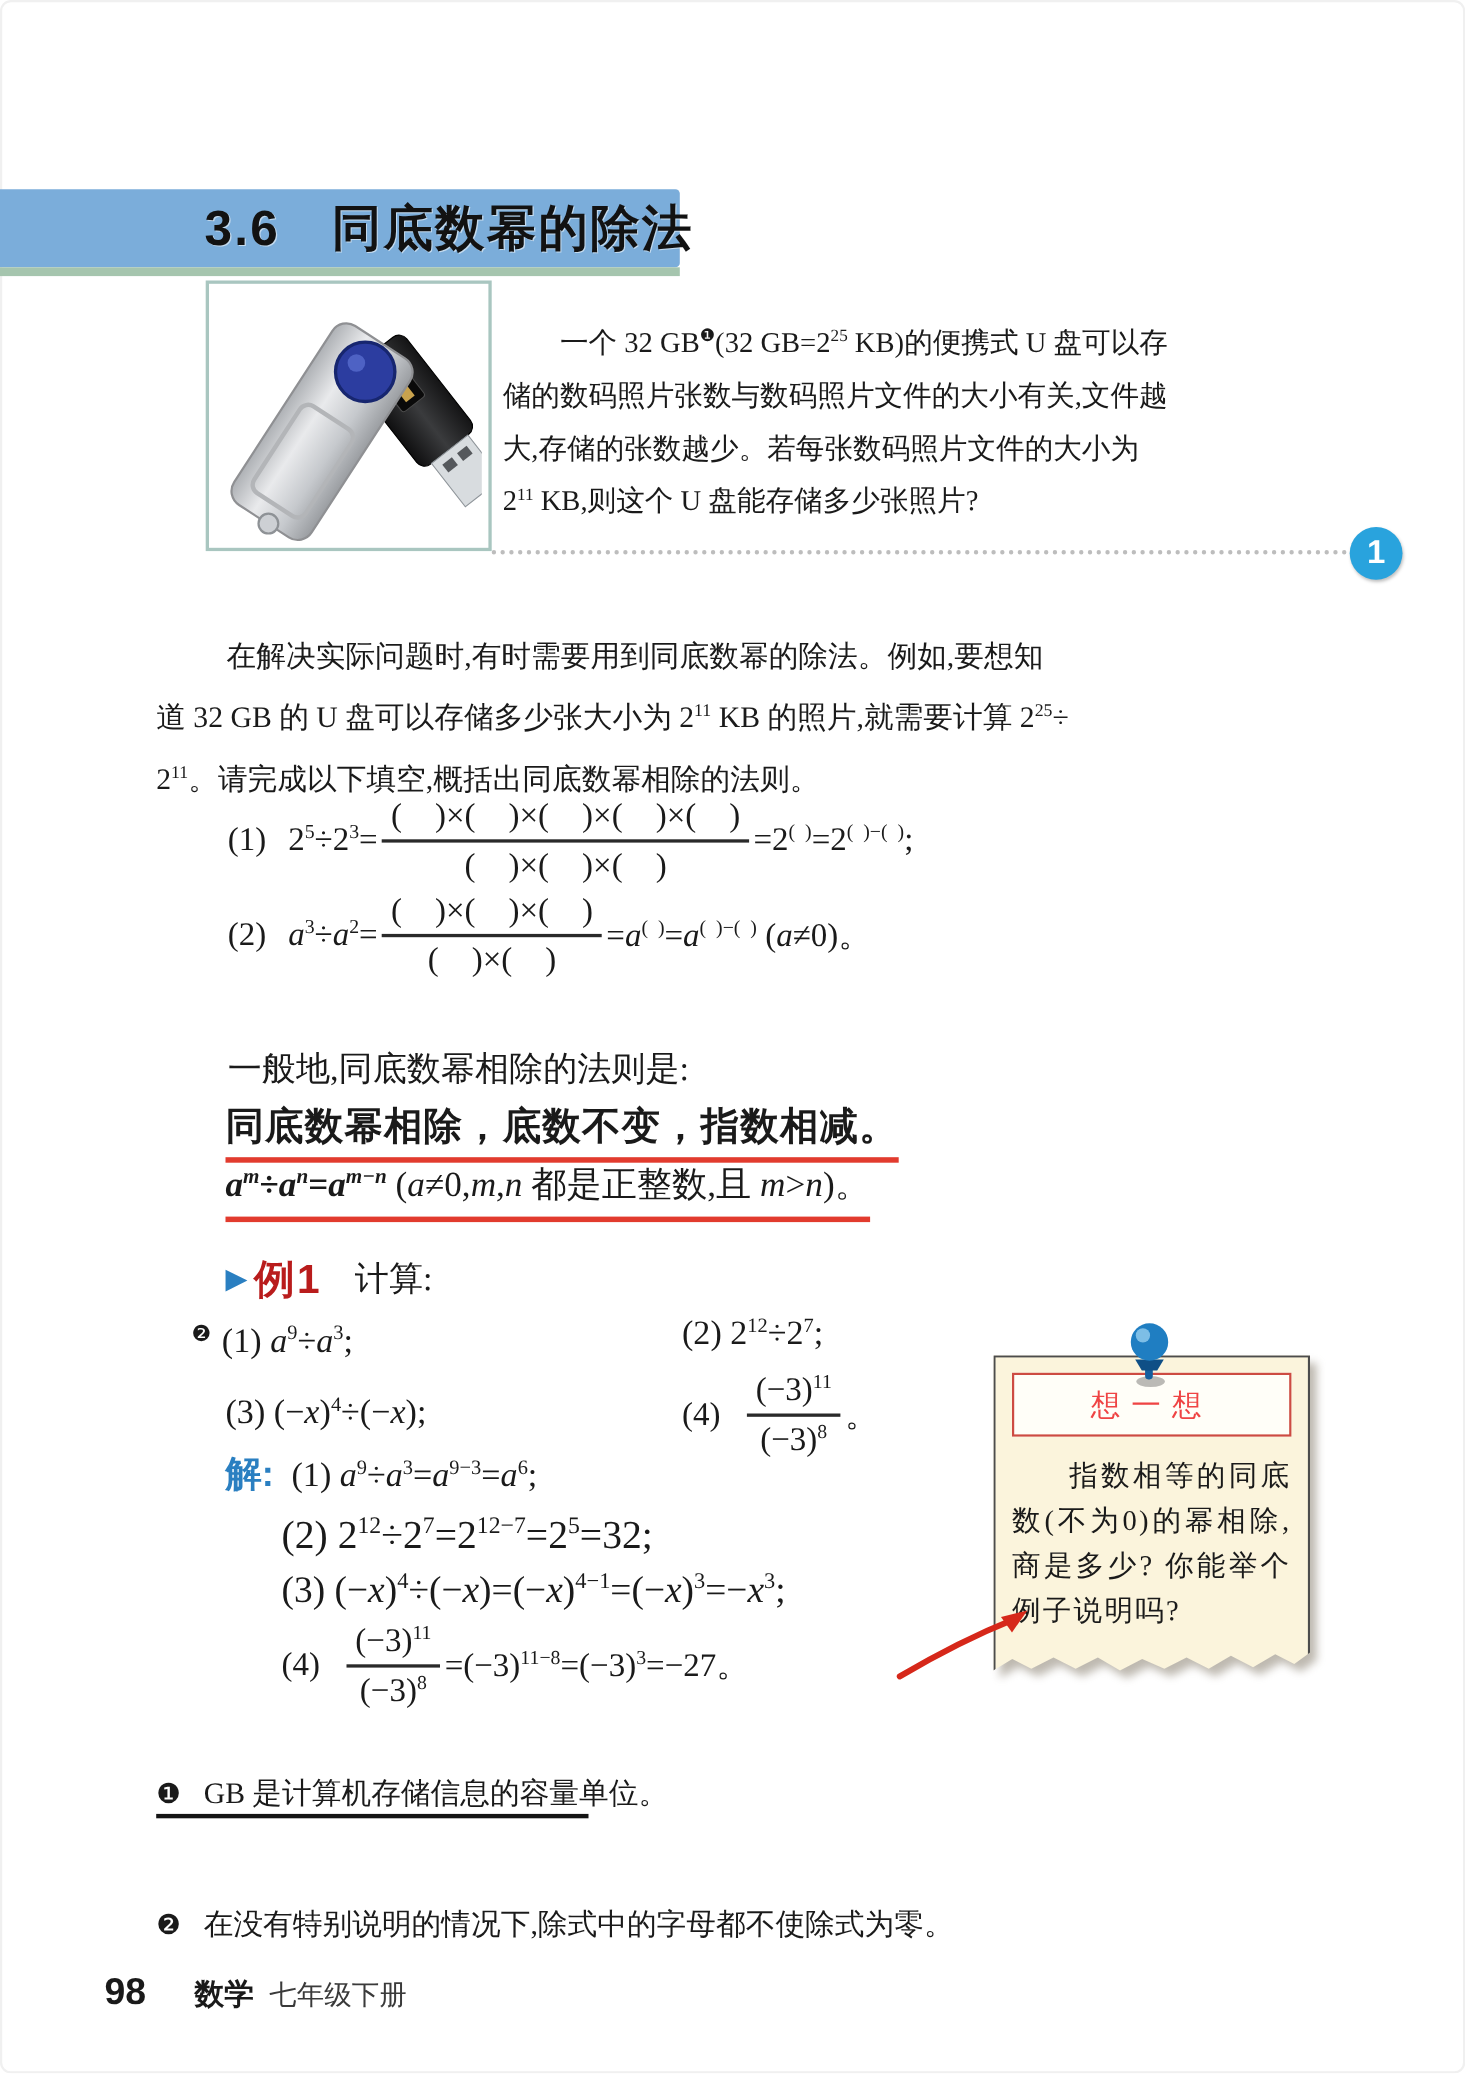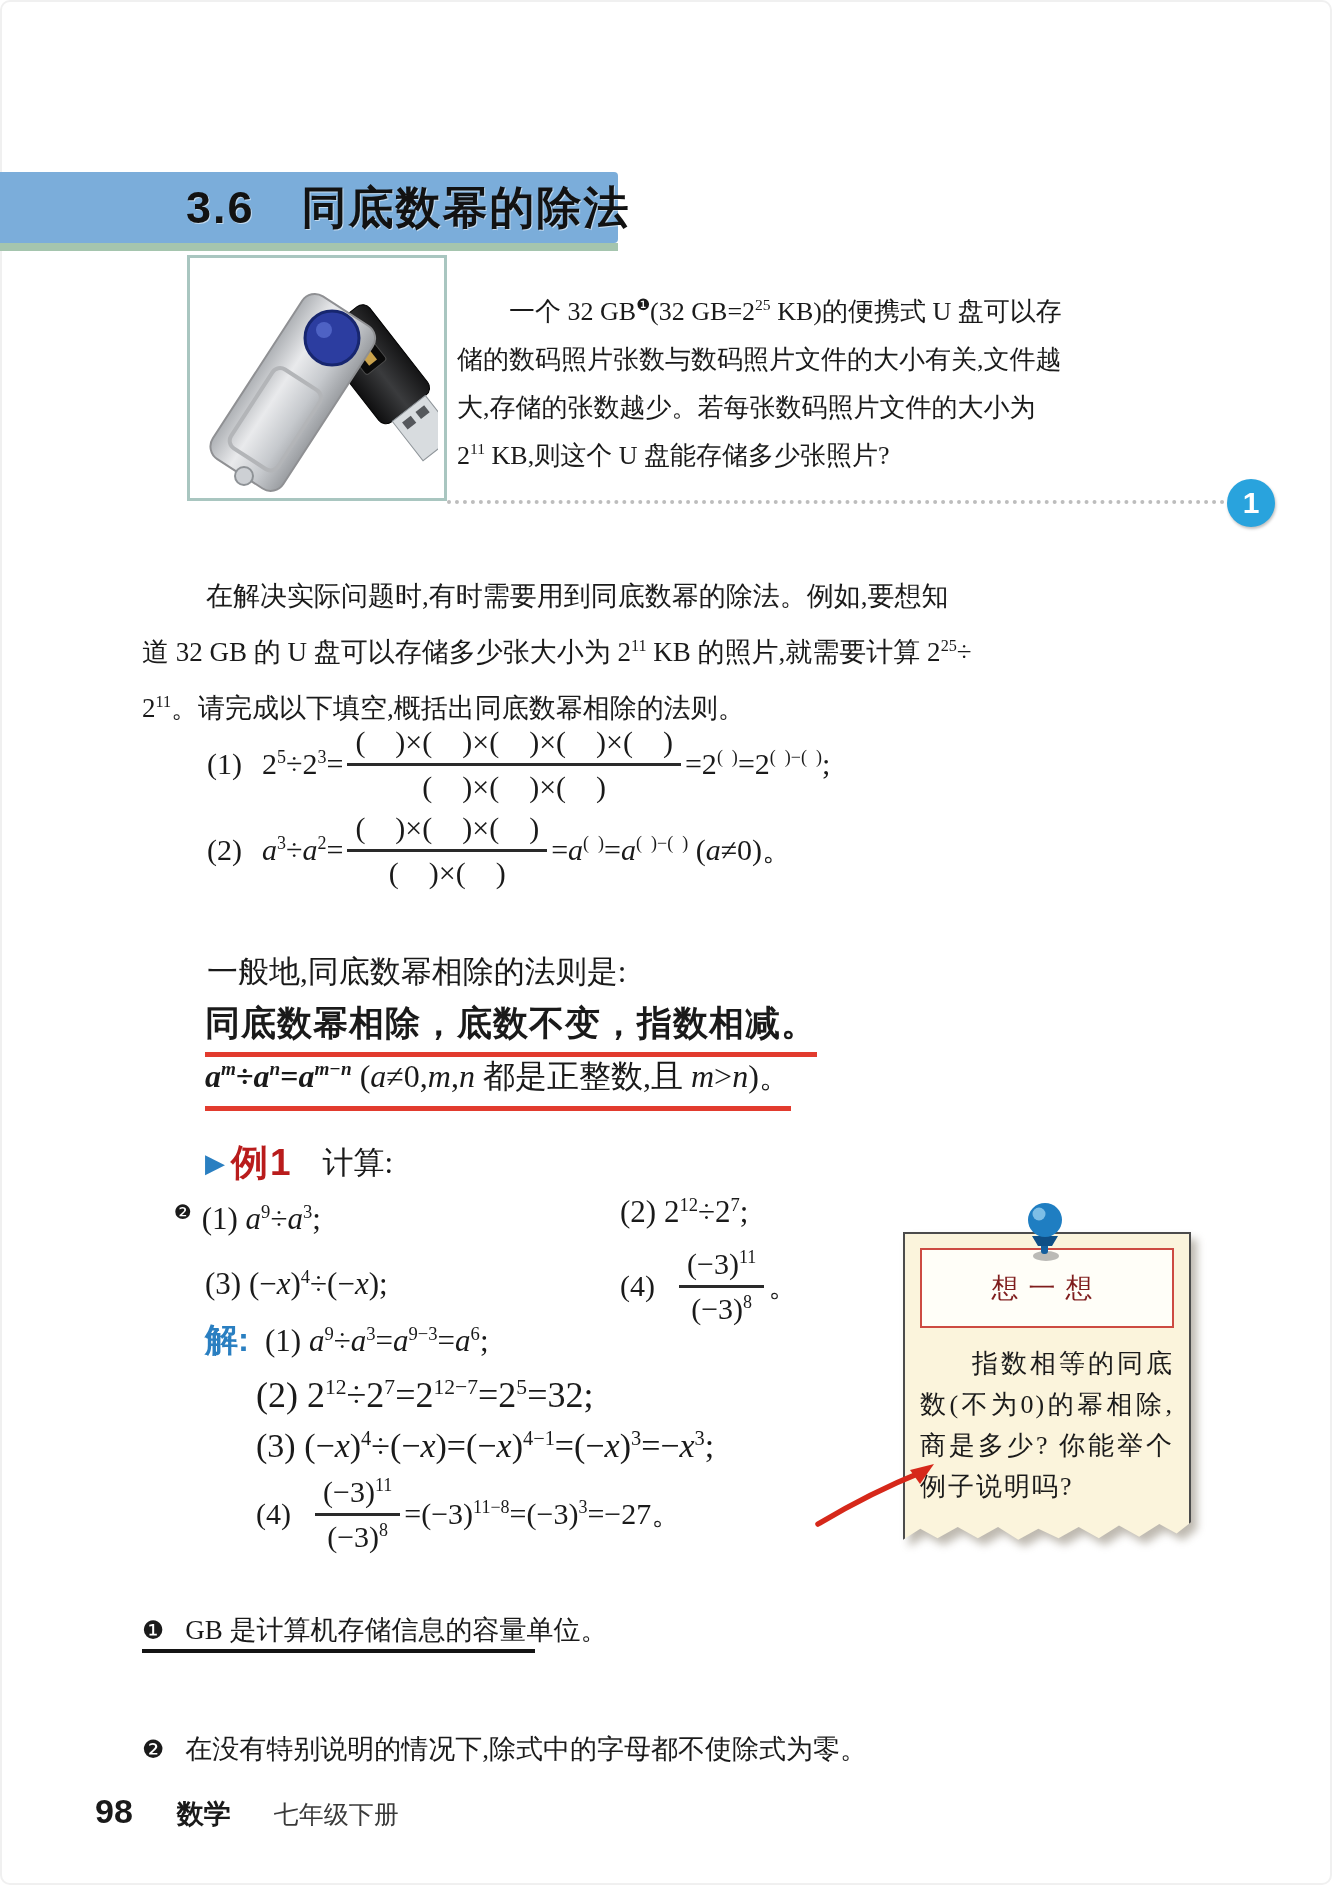--- a/index.html
+++ b/index.html
@@ -68,38 +68,38 @@
   .sol-label{color:#2a7fc1;font:bold 33px "Liberation Sans","DejaVu Sans",sans-serif;margin-right:16px;}
   #sol2{left:256px;top:1370px;font-size:36px;height:50px;line-height:50px;}
   #sol3{left:256px;top:1421px;font-size:34px;height:50px;line-height:50px;}
   #sol4{left:256px;top:1462px;font-size:30px;height:104px;}
 
   
   #note-wrap{left:903px;top:1232px;width:288px;filter:drop-shadow(6px 7px 4px rgba(110,100,80,.45));}
   #note{background:#fbf4dc;border:2px solid #4c4c4c;padding:14px 15px 42px;
         clip-path:polygon(0 0,100% 0,100% 91%,95% 94.5%,89% 91.5%,82% 95.5%,75% 92%,68% 96%,61% 92.5%,
                           54% 96%,47% 93%,40% 96.5%,33% 92.5%,26% 96%,19% 92.5%,12% 96%,6% 93%,0 96.5%);}
-  #note-head{border:2px solid #cd4b42;background:#fffef8;text-align:center;font-size:27px;color:#7f1d1d;
-             padding:20px 0;letter-spacing:10px;}
+  #note-head{border:2px solid #cd4b42;background:#fffef8;text-align:center;font-size:27px;color:#ef4444;
+             padding:9px 0;letter-spacing:10px;}
   #note-body{margin-top:15px;font-size:26px;line-height:41px;text-align:justify;text-indent:2em;letter-spacing:2px;}
   #pushpin{left:1020px;top:1200px;width:48px;height:62px;}
   #red-arrow{left:810px;top:1458px;width:136px;height:76px;}
 
   
   #fn-rule{left:142px;top:1649px;width:393px;height:4px;background:#141414;}
   .footnote{left:142px;font-size:27px;height:46px;line-height:46px;white-space:nowrap;}
   #fn1{top:1607px;}
   #fn2{top:1726px;}
   .fn-mark{font-size:25px;margin-right:14px;font-family:"DejaVu Sans",sans-serif;}
 
   
   #footer{left:95px;top:1792px;display:flex;align-items:baseline;}
   #pg-num{font:bold 34px "Liberation Sans","DejaVu Sans",sans-serif;}
   #ft-subj{font:bold 27px "Liberation Sans","DejaVu Sans",sans-serif;margin-left:44px;}
-  #ft-vol{font:25px "Liberation Sans","DejaVu Sans",sans-serif;margin-left:43px;color:#3a3a3a;}
+  #ft-vol{font:25px "Liberation Sans","DejaVu Sans",sans-serif;margin-left:14px;color:#3a3a3a;}
 </style>
 </head>
 <body>
 
 <div class="page">
 
   <div class="abs" id="banner">
     <span id="banner-title">3.6　同底数幂的除法</span>
   </div>
   <div class="abs" id="banner-strip"></div>

